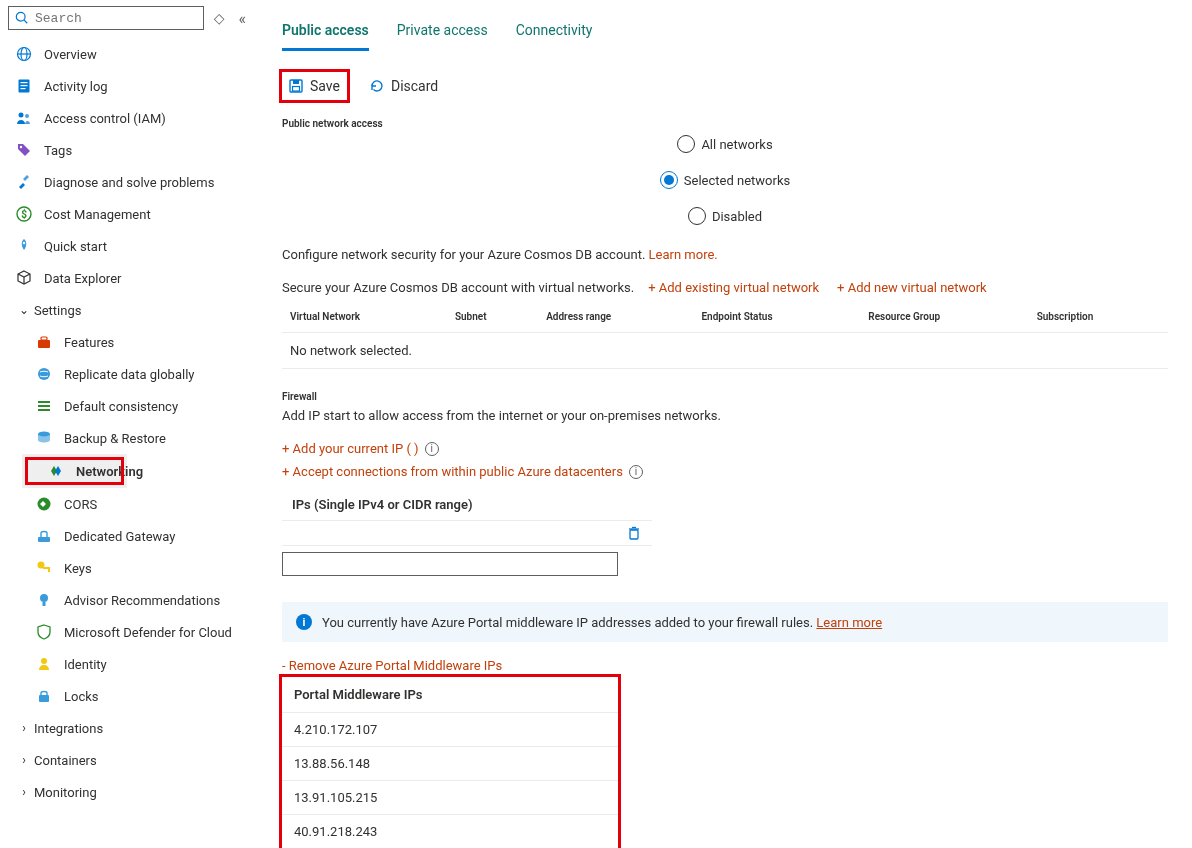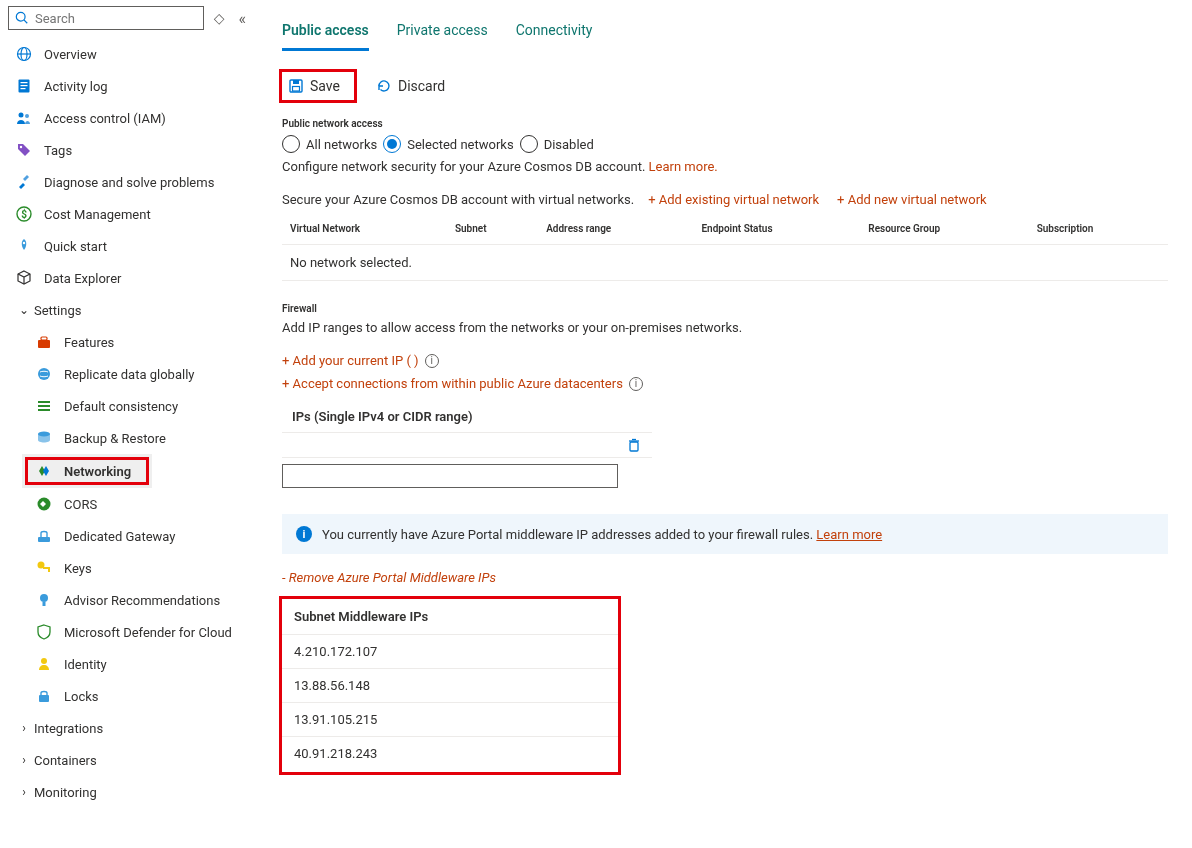--- a/index.html
+++ b/index.html
@@ -26,20 +26,21 @@
     gap: 6px;
   }
   .search-box {
     flex: 1;
     display: flex;
     align-items: center;
     border: 1px solid #605e5c;
     height: 24px;
     padding: 0 6px;
     background: #fff;
+    font-family: Liberation Mono, monospace;
   }
   .search-box svg { flex-shrink: 0; }
   .search-box input {
     border: none;
     outline: none;
     font-family: inherit;
     font-size: 13px;
     width: 100%;
     margin-left: 4px;
   }
@@ -82,22 +83,22 @@
   }
   .nav-item.expandable { padding-left:16px; }
   .nav-item.selected {
     background:#efefef;
     font-weight:600;
   }
   .nav-item.highlighted-red {
     outline:3px solid #e3000b;
     outline-offset:-6px;
     margin-left:22px;
-    padding-left:14px;
-    width:130px;
+    padding-left:26px;
+    width:105px;
     background:#efefef;
     height:34px;
   }
   .nav-label { white-space:nowrap; }
 
   .main {
     flex:1;
     padding: 16px 24px 0 24px;
     overflow:auto;
   }
@@ -127,24 +128,24 @@
     display:inline-flex;
     align-items:center;
     gap:6px;
     height:28px;
     padding:0 8px;
     cursor:pointer;
     font-size:14px;
   }
   .tb-btn.red-box {
     outline:3px solid #e3000b;
-    padding:2px 14px 2px 6px;
+    padding:2px 7px 2px 6px;
   }
   .section-title { font-weight:600; margin:8px 0 6px 0; font-size:10px;}
-  .radio-row { display:flex; gap:6px; align-items:center; margin-bottom:6px;}
+  .radio-row { display:flex; gap:18px; align-items:center; margin-bottom:22px;flex-direction:column;}
   .radio {
     display:inline-flex; align-items:center; gap:6px; cursor:pointer;
   }
   .radio-circle {
     width:18px;height:18px;border-radius:50%;border:1px solid #323130;
     display:inline-flex;align-items:center;justify-content:center;
   }
   .radio.selected .radio-circle { border-color:#0078d4; }
   .radio-dot {
     width:10px;height:10px;border-radius:50%;background:#0078d4;display:none;
@@ -183,21 +184,21 @@
   }
   .info-banner {
     background:#eff6fc;
     display:flex; align-items:center; gap:10px;
     padding:12px 14px; margin:26px 0 16px 0;
   }
   .info-banner .circle {
     width:16px;height:16px;border-radius:50%;background:#0078d4;color:#fff;
     display:inline-flex;align-items:center;justify-content:center;font-size:11px;font-weight:700;
   }
-  .remove-link { margin-bottom:14px; display:block;font-style:italic;}
+  .remove-link { margin-bottom:4px; display:block;}
   .portal-ips {
     width:336px;
     outline:3px solid #e3000b;
     padding-bottom:2px;
   }
   .portal-ips .hdr {
     font-weight:600; padding:10px 12px 10px 12px;
   }
   .portal-ips .row {
     padding:9px 12px; border-top:1px solid #edebe9;
@@ -493,21 +494,21 @@
     </tr>
       </thead>
     <tbody>
         <tr>
           <td colspan="6">No network selected.</td>
         </tr>
       </tbody>
   </table>
 
   <div class="section-title" style="margin-top:22px">Firewall</div>
-  <div class="descr">Add IP ranges to allow access from the networks or your on-premises networks.</div>
+  <div class="descr">Add IP start to allow access from the internet or your on-premises networks.</div>
 
   <div class="firewall-actions">
     <div class="fa-row">
       <span class="link">+ Add your current IP (                            )</span>
       <span class="info-ico">i</span>
     </div>
     <div class="fa-row">
       <span class="link">+ Accept connections from within public Azure datacenters</span>
       <span class="info-ico">i</span>
     </div>
@@ -527,20 +528,20 @@
   </div>
 
   <div class="info-banner">
     <span class="circle">i</span>
     <span><span>You currently have Azure Portal middleware IP addresses added to your firewall rules. </span><span class="link" style="text-decoration:underline">Learn more</span></span>
   </div>
 
   <span class="link remove-link">- Remove Azure Portal Middleware IPs</span>
 
   <div class="portal-ips">
-    <div class="hdr">Subnet Middleware IPs</div>
+    <div class="hdr">Portal Middleware IPs</div>
     <div class="row">4.210.172.107</div>
     <div class="row">13.88.56.148</div>
     <div class="row">13.91.105.215</div>
     <div class="row">40.91.218.243</div>
   </div>
 
 </div>
 
 </body></html>

